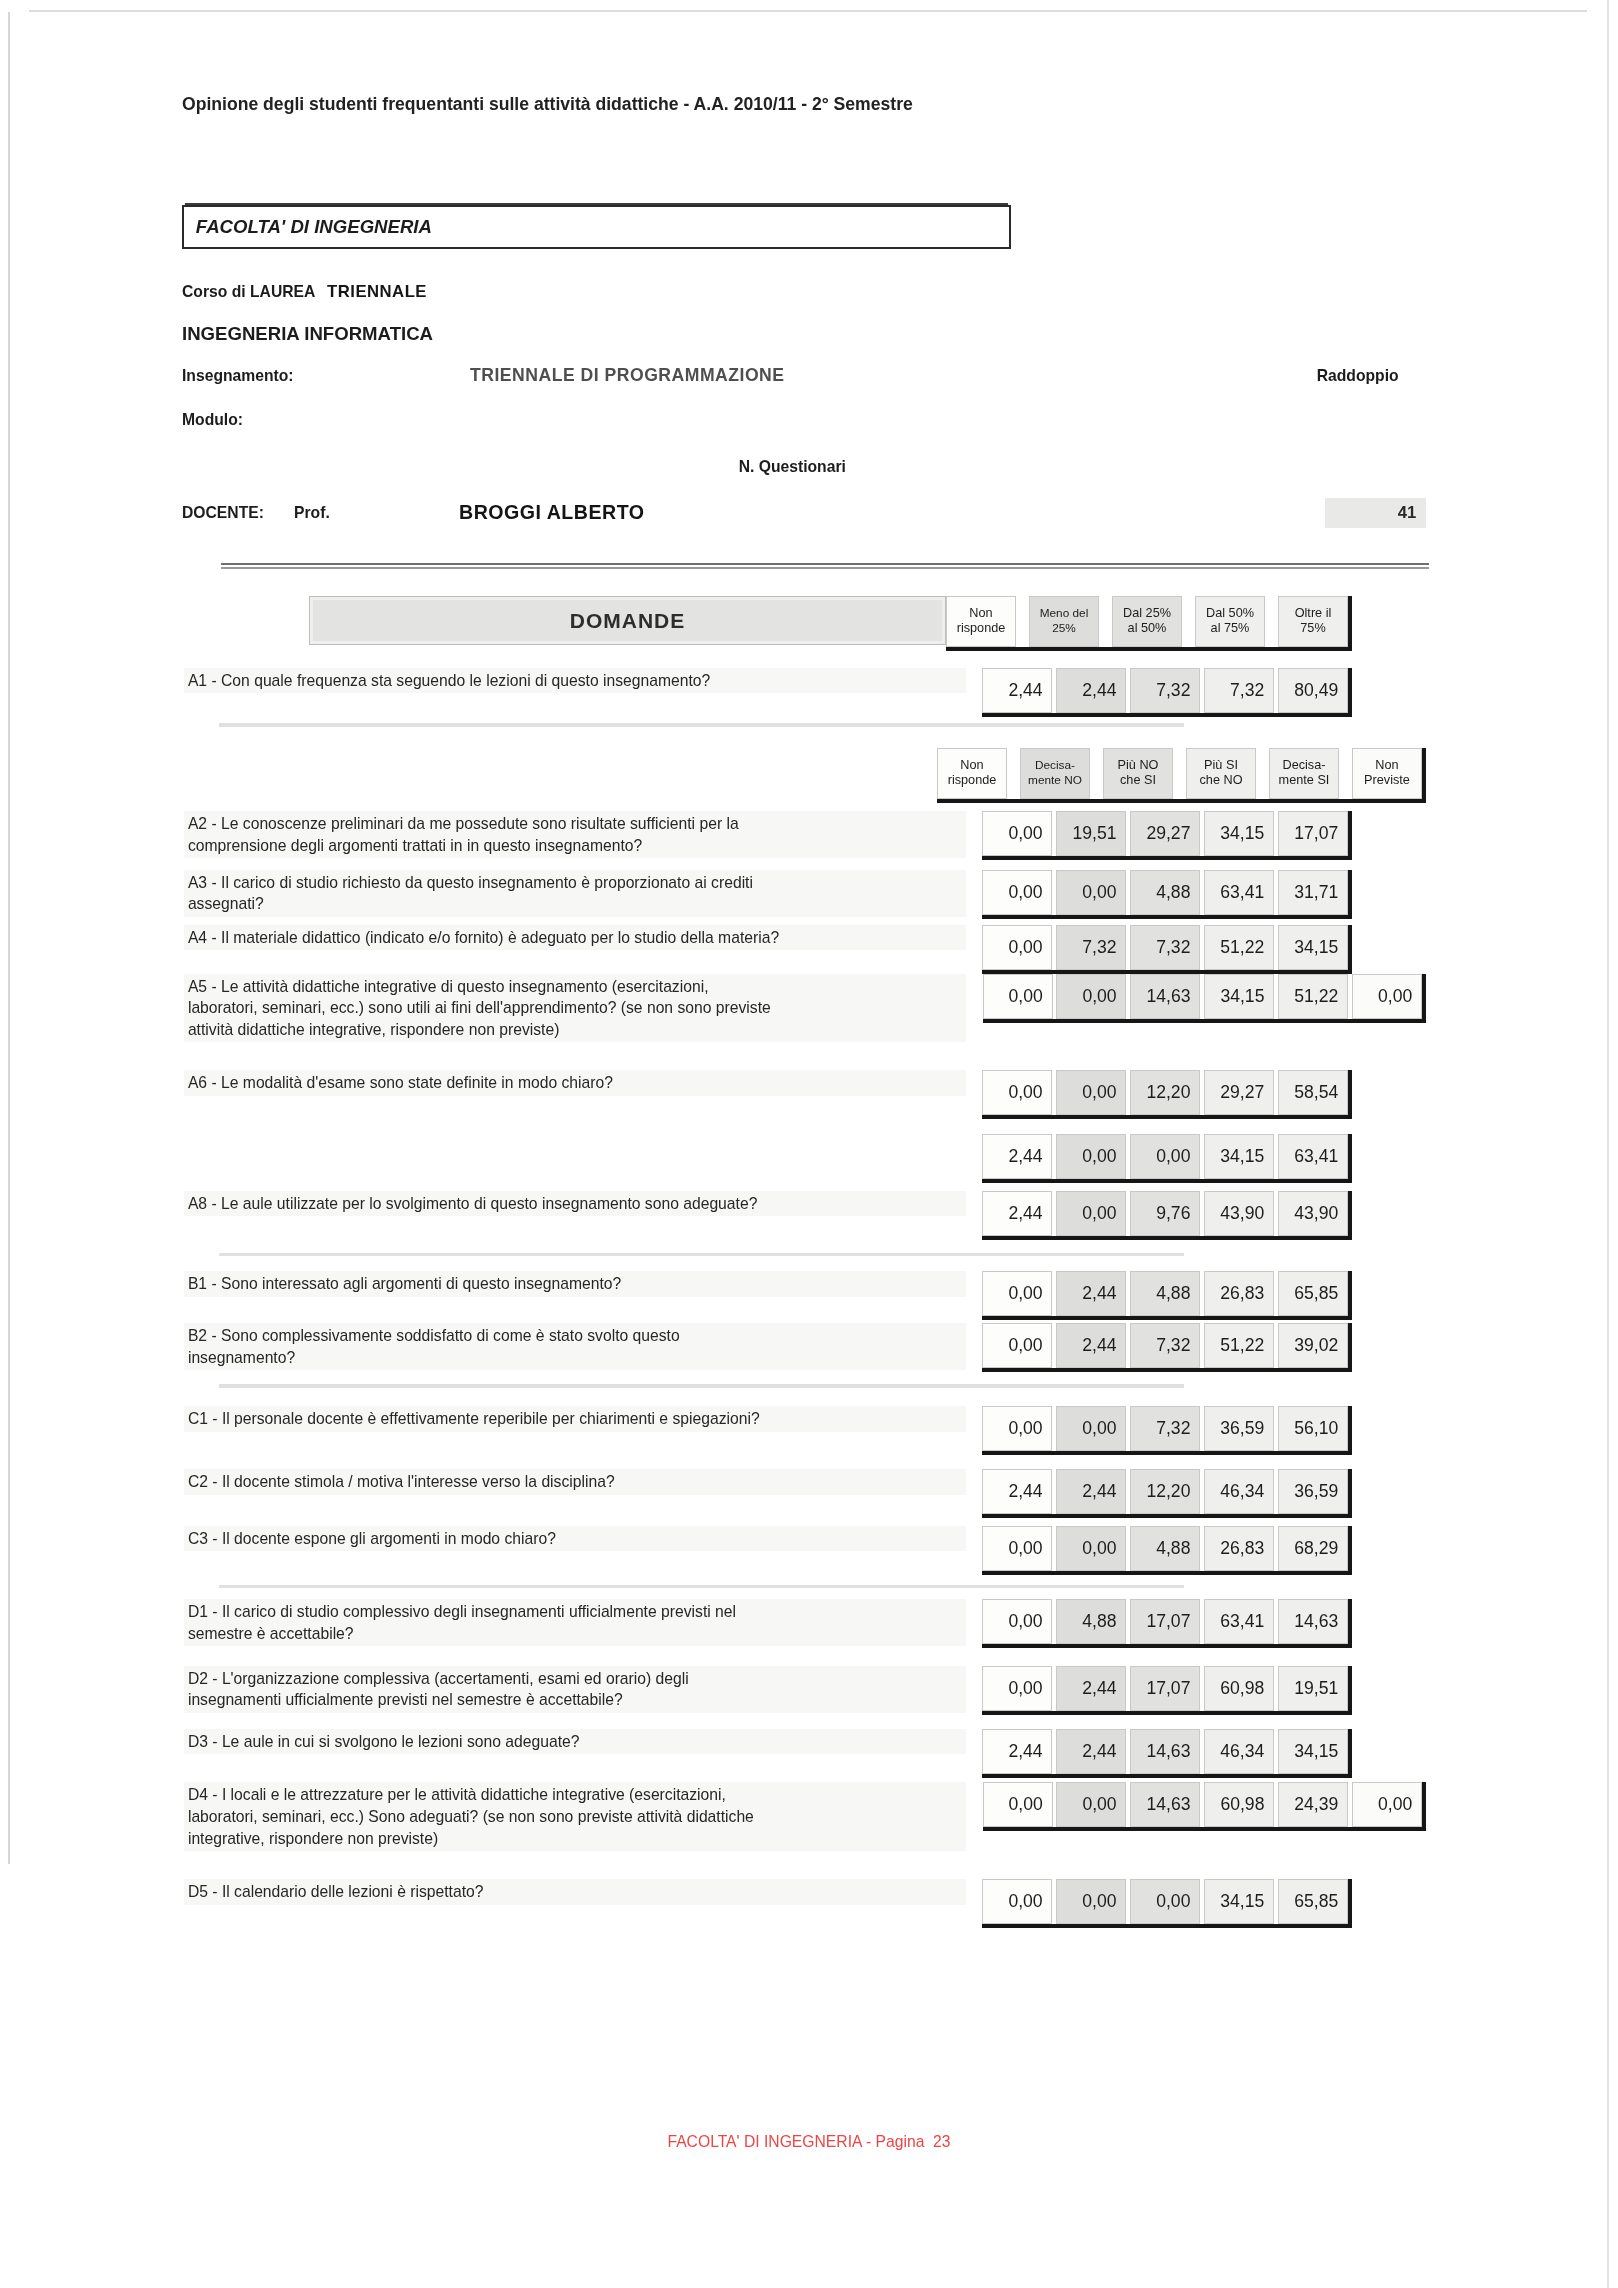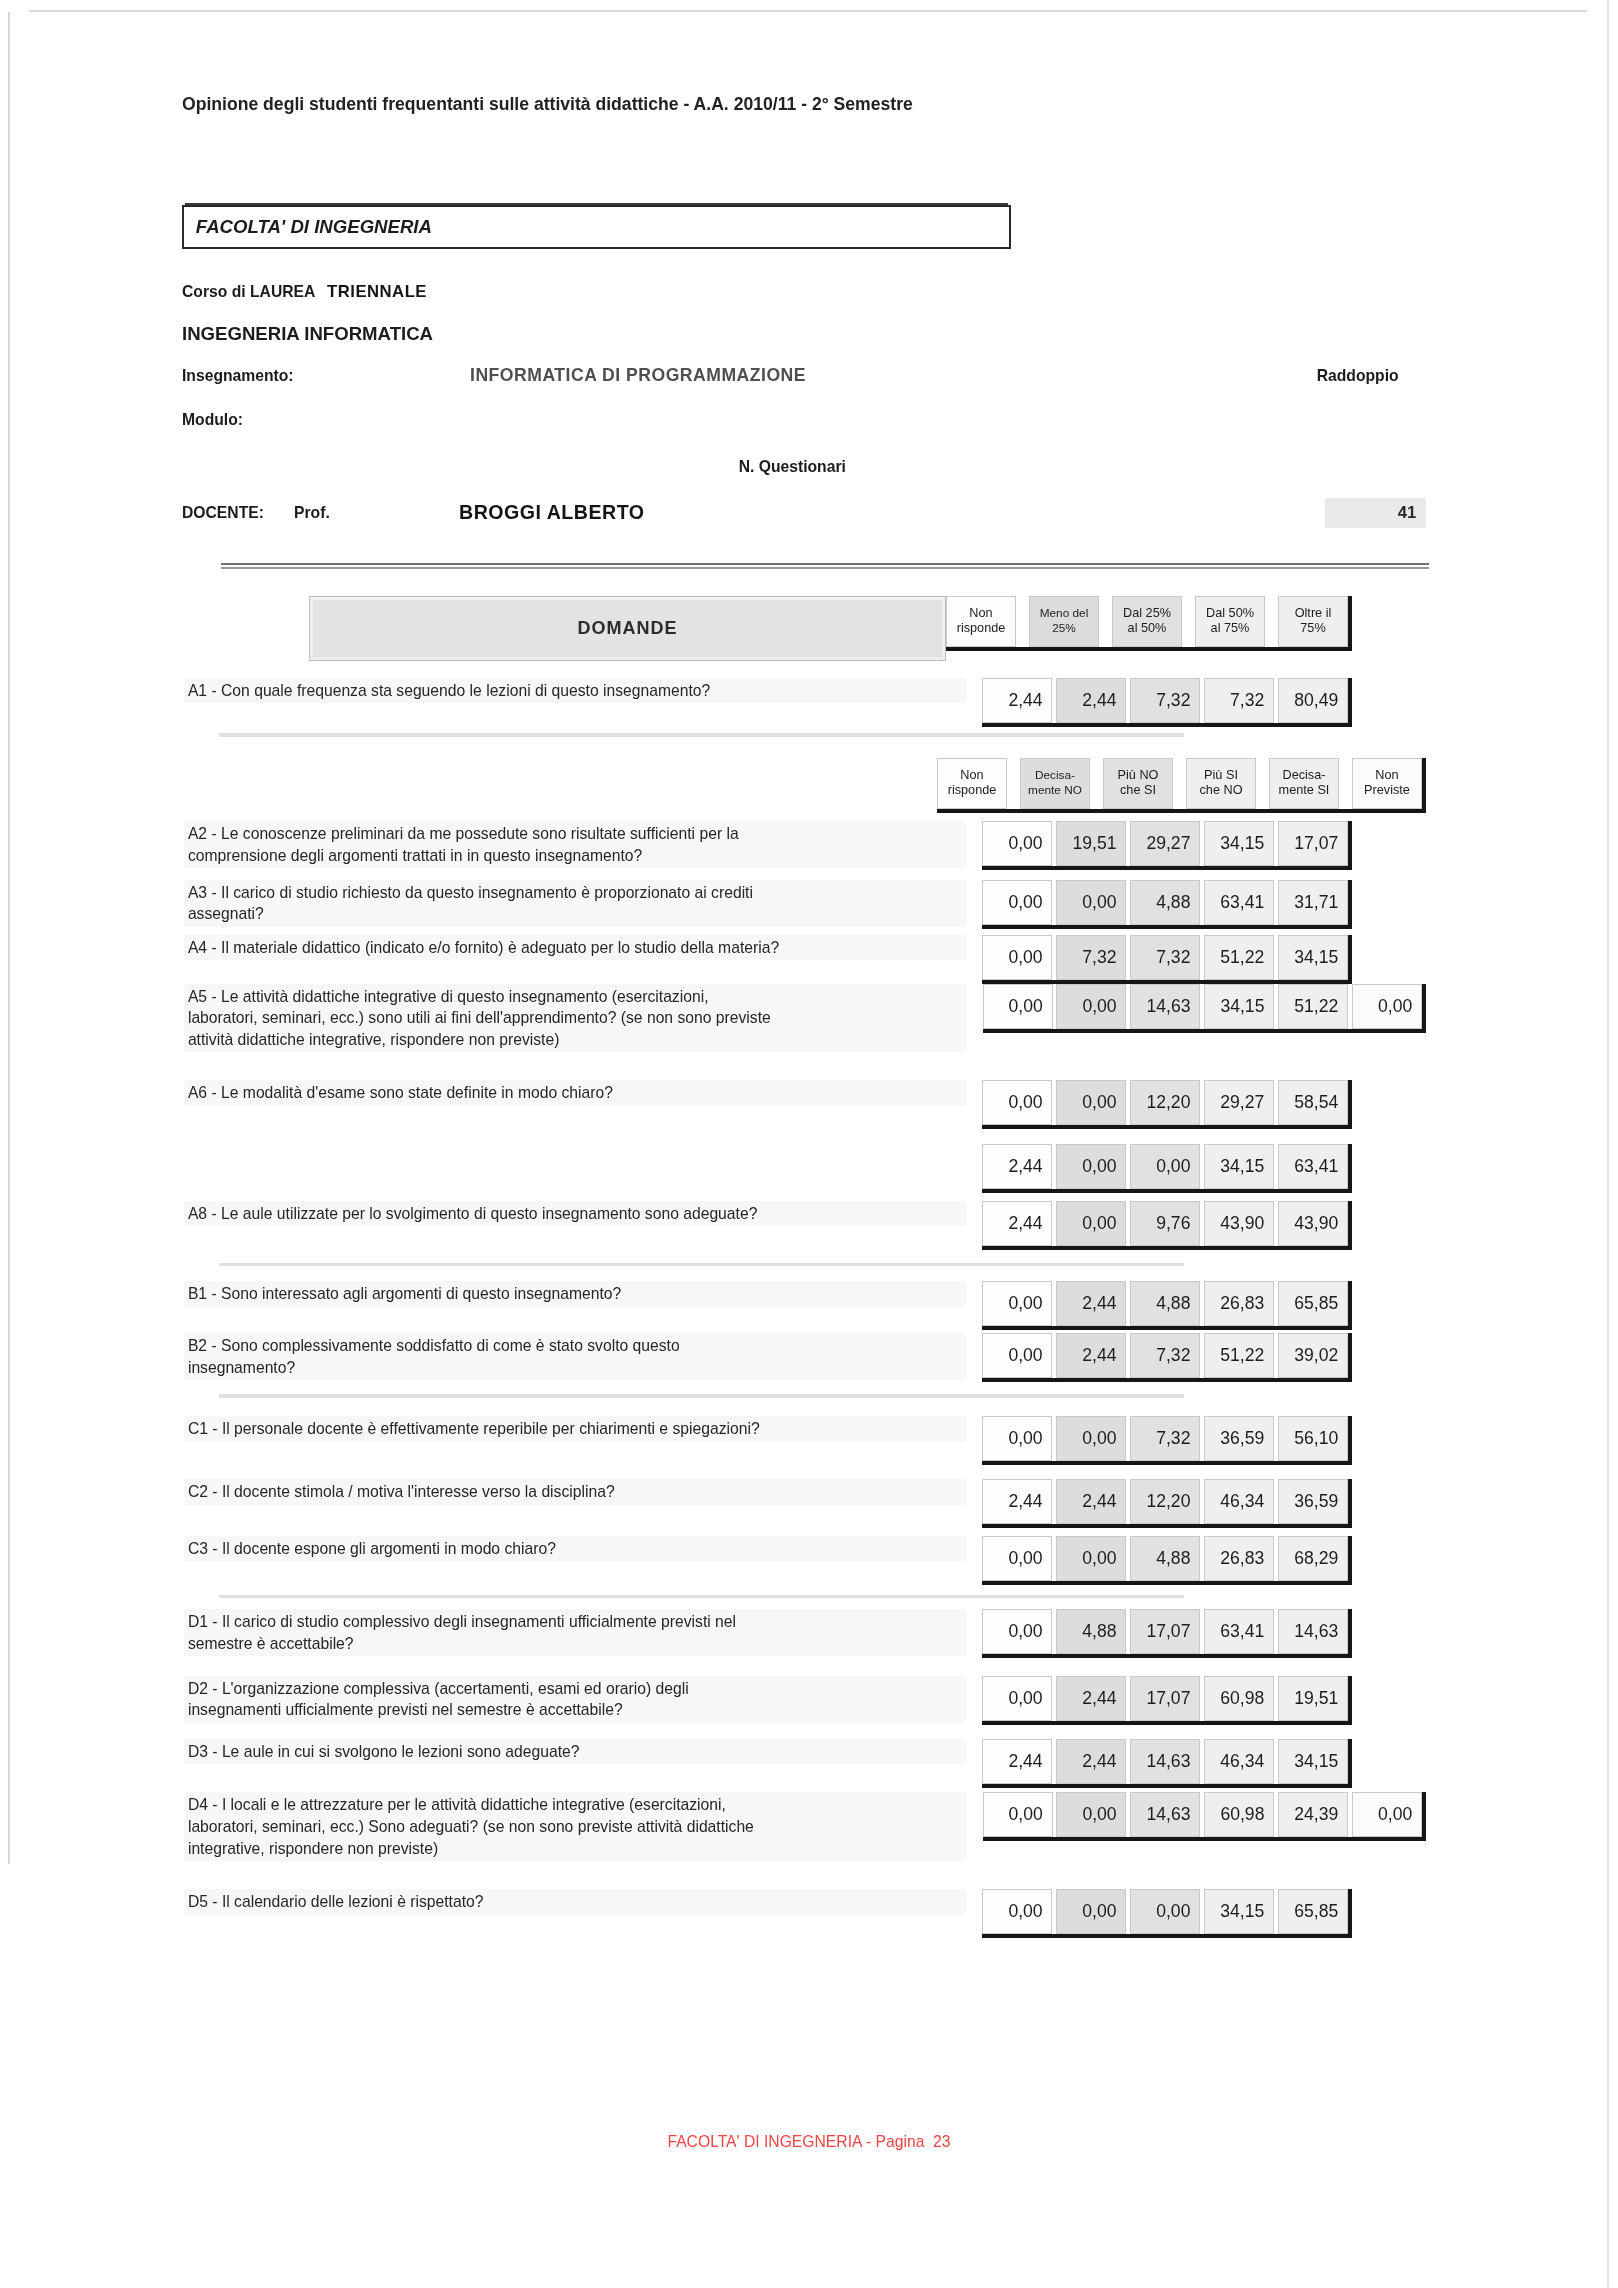--- a/index.html
+++ b/index.html
@@ -59,26 +59,26 @@
     height:2px;background:#ffffff;
     border-top:2px solid #6f6f6f;
     border-bottom:2px solid #989898;
     margin-bottom:27.4px;
   }
 
   
   .table-head{display:flex;align-items:flex-start;}
   .domande-box{
     margin-left:127px;
-    width:647px;height:65px;box-sizing:border-box;
+    width:647px;height:49px;box-sizing:border-box;
     background:#e3e3e1;
     border:1px solid #bdbdbb;
     box-shadow:inset 0 0 0 2.9px #efefed;
     display:flex;align-items:center;justify-content:center;
-    font-size:18px;font-weight:bold;letter-spacing:1px;color:#2d2d2d;
+    font-size:21px;font-weight:bold;letter-spacing:1px;color:#2d2d2d;
   }
 
   .hdr{display:flex;gap:13px;border-bottom:4.9px solid #161616;border-right:4.9px solid #161616;margin-left:auto;}
   .hdr.cols5{margin-right:74px;}
   .hdr.cols6{margin-right:0;}
   .hcell{
     width:70px;height:51px;box-sizing:border-box;
     border:1px solid #c9c9c7;
     font-size:12.7px;line-height:14.7px;text-align:center;
     padding-top:8.8px;white-space:pre-line;color:#1d1d1d;
@@ -133,21 +133,21 @@
 
     <div class="row-line corso-row">
       <span class="lbl">Corso di LAUREA</span>
       <span class="corso-value">TRIENNALE</span>
     </div>
 
     <div class="degree">INGEGNERIA INFORMATICA</div>
 
     <div class="row-line ins-row">
       <span class="lbl">Insegnamento:</span>
-      <span class="ins-value">INFORMATICA DI PROGRAMMAZIONE</span>
+      <span class="ins-value">TRIENNALE DI PROGRAMMAZIONE</span>
       <span class="raddoppio">Raddoppio</span>
     </div>
 
     <div class="row-line modulo-row">
       <span class="lbl">Modulo:</span>
     </div>
 
     <div class="row-line quest-label-row">
       <span class="lbl">N. Questionari</span>
     </div>

